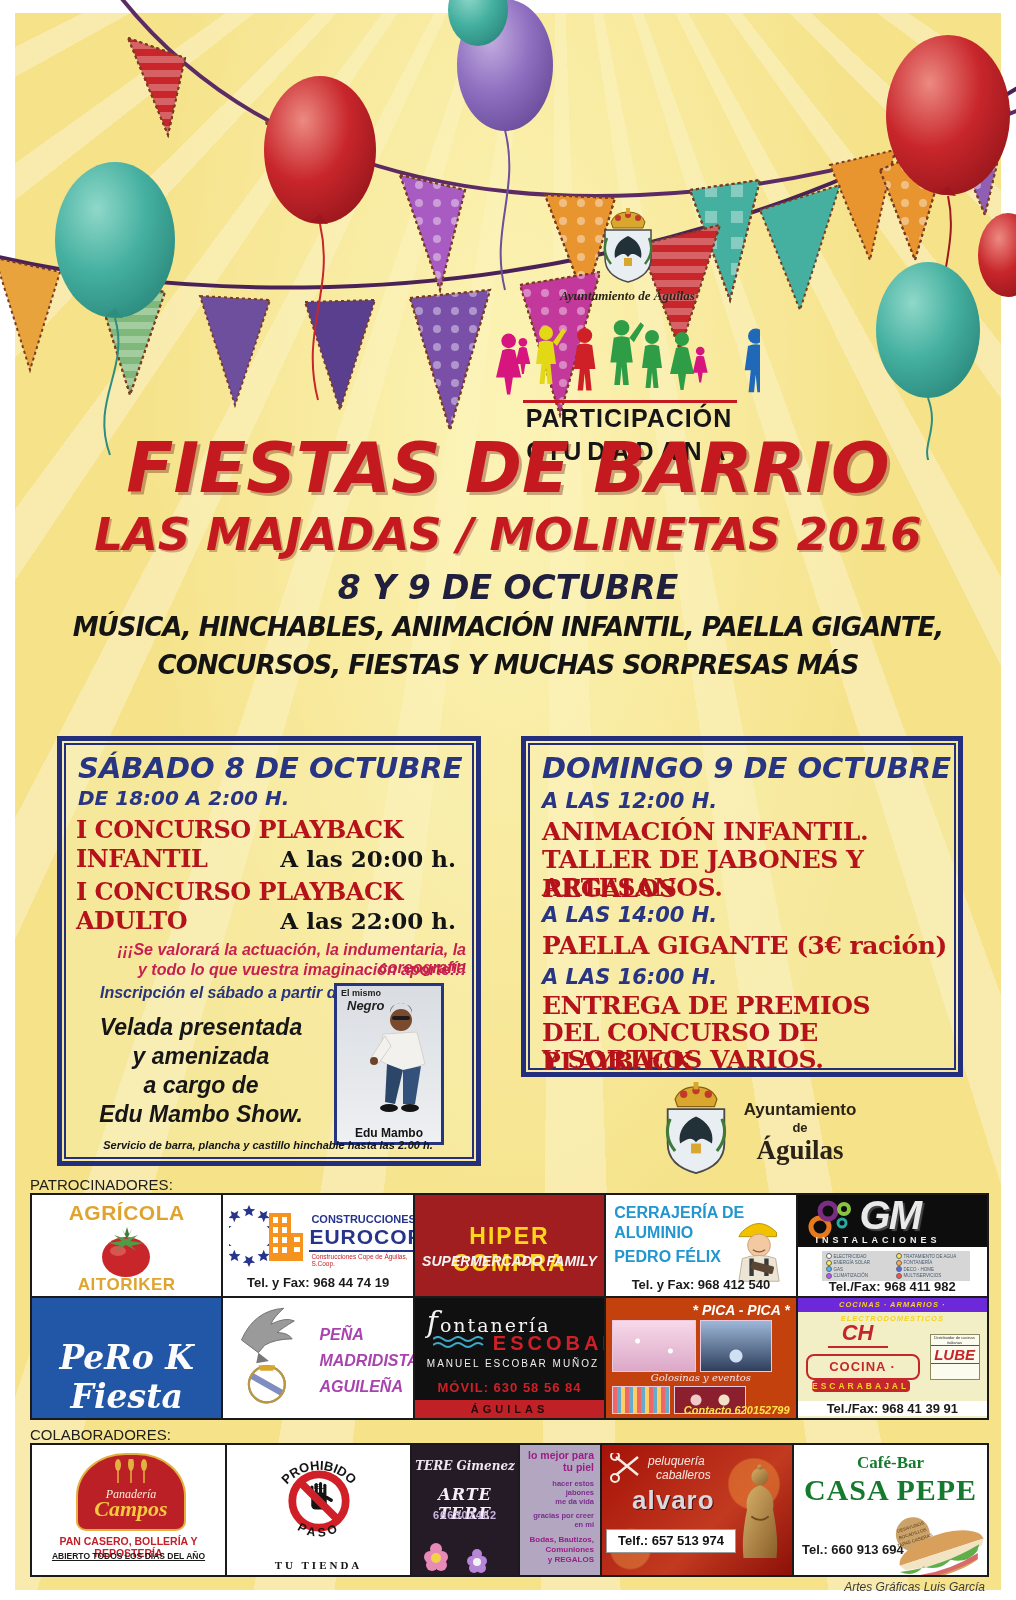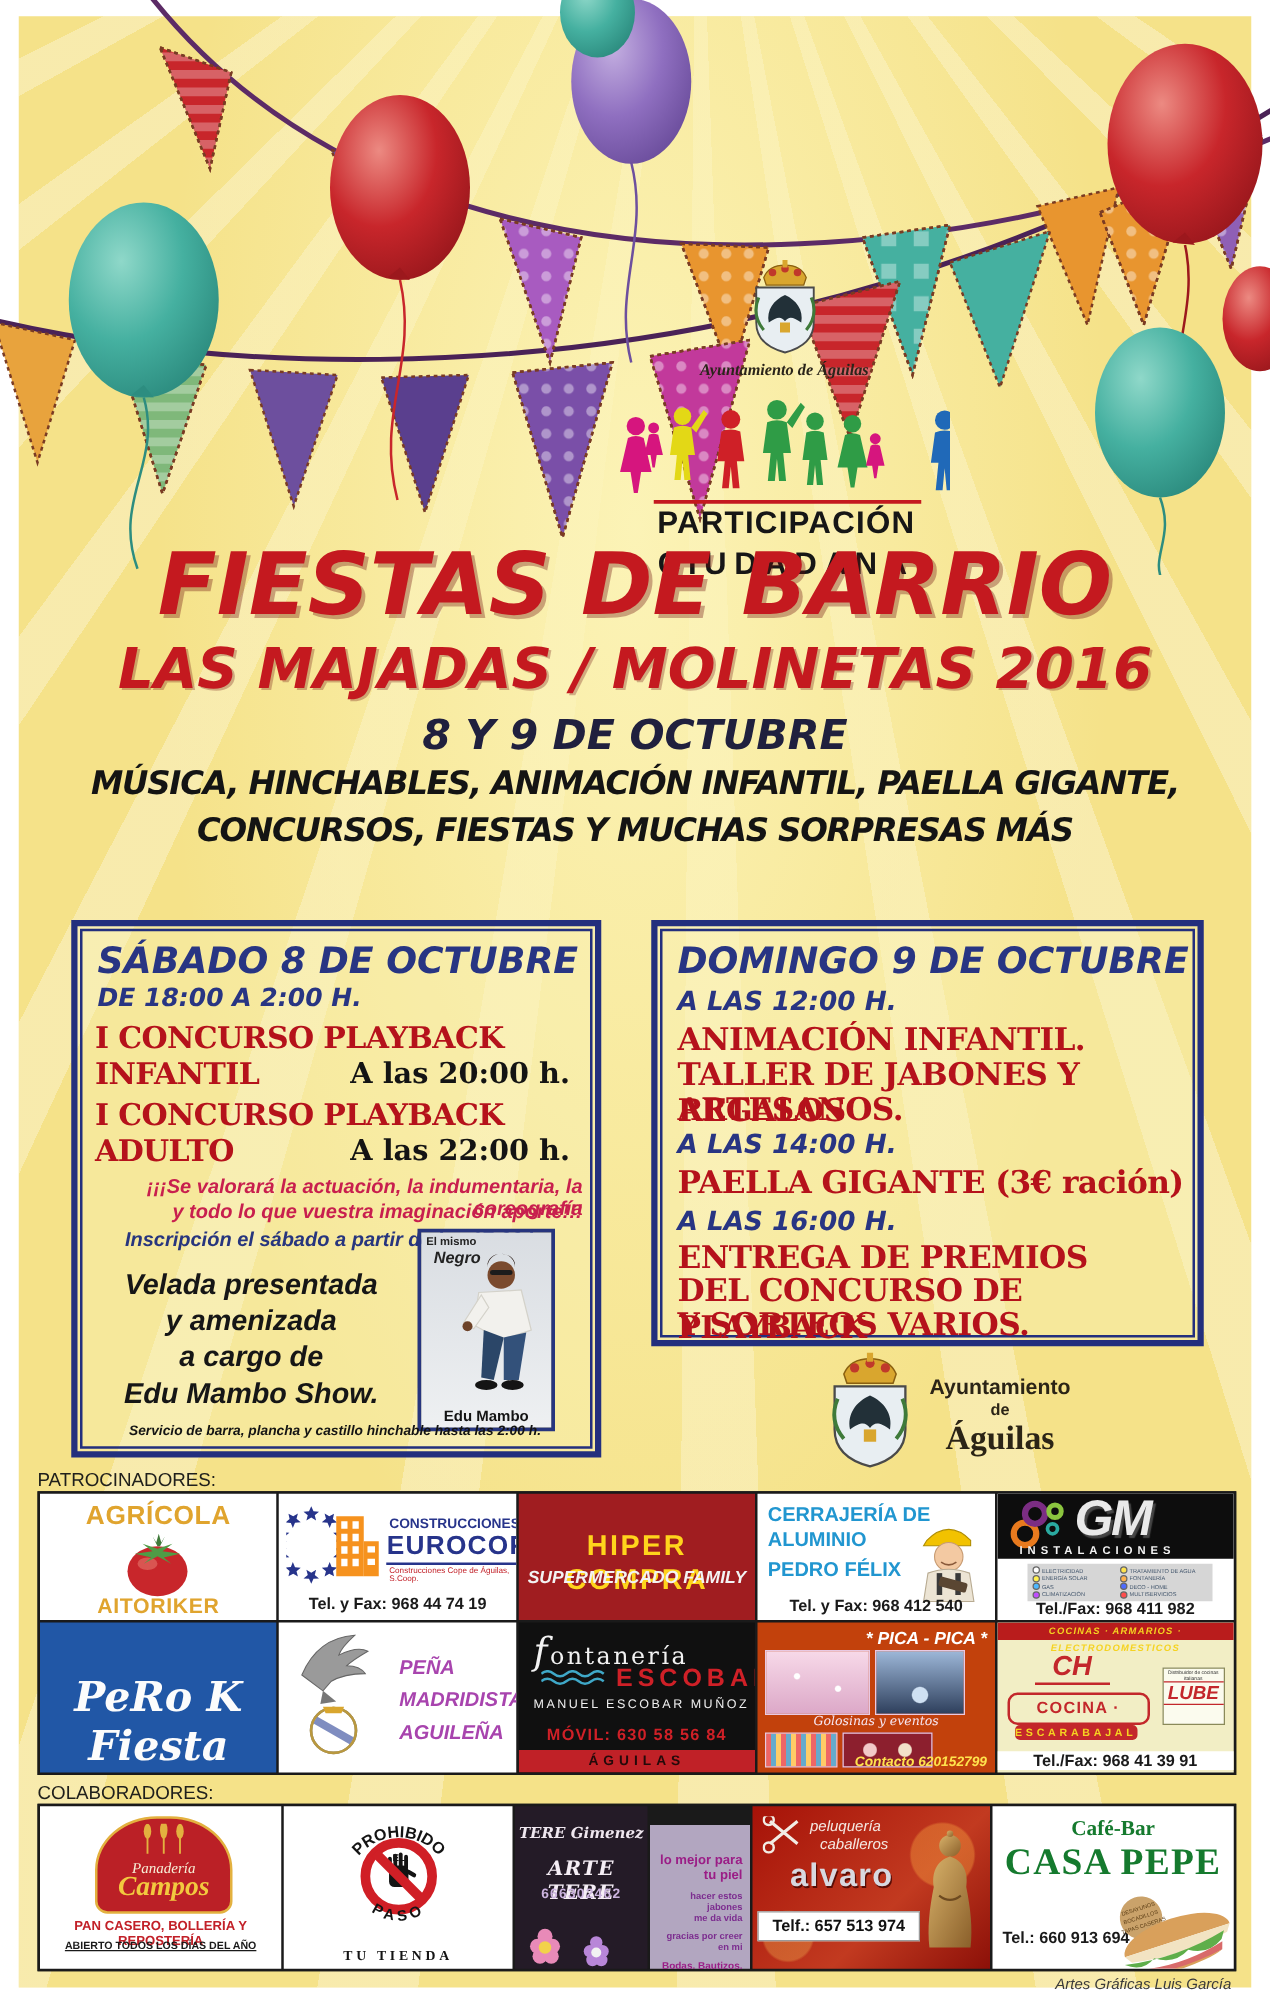--- a/index.html
+++ b/index.html
@@ -97,21 +97,21 @@
   .fon4{font-weight:bold;font-size:13px;color:#cf2027;letter-spacing:1px;text-align:center;}
   .fon5{background:#c02127;color:#240a0a;font-weight:bold;font-size:11px;letter-spacing:4px;text-align:center;}
   
   .pica-bg{background:#c2410c;}
   .pica-t{font-weight:bold;font-style:italic;font-size:14px;color:#ffffff;text-align:right;}
   .pica-c{font-family:"DejaVu Serif",serif;font-style:italic;font-size:10px;color:#f7e6f2;text-align:center;}
   .pica-ph{border:1.5px solid #e9c9e2;}
   .pica-contact{font-weight:bold;font-style:italic;font-size:11px;color:#ffe34d;text-align:right;margin-left:32px;}
   
   .esc-bg{background:#f2eec5;}
-  .esc-band{background:#b91c1c;color:#f5d321;font-weight:bold;font-style:italic;font-size:7.5px;
+  .esc-band{background:#6d28d9;color:#f5d321;font-weight:bold;font-style:italic;font-size:7.5px;
      text-align:center;letter-spacing:1px;line-height:14px;}
   .esc-ch{font-weight:bold;font-style:italic;font-size:22px;color:#c3272b;text-align:center;}
   .esc-ch-box{border:2px solid #c3272b;border-radius:8px;text-align:center;}
   .esc-1{font-weight:bold;font-size:13px;color:#c3272b;letter-spacing:1px;}
   .esc-2{background:#c3272b;color:#f5d321;font-weight:bold;font-size:8.5px;letter-spacing:3px;text-align:center;border-radius:4px;}
   .lube{border:1.5px solid #8a8a5a;background:#fbfbee;text-align:center;}
   .lube-top{font-size:4px;color:#2d2d2d;line-height:5px;}
   .lube-name{font-weight:bold;font-style:italic;font-size:15px;color:#c3272b;border-top:1.5px solid #c3272b;border-bottom:1.5px solid #c3272b;line-height:17px;}
   
   .campos-badge{background:#bb2026;border:2.5px solid #e3b13f;border-radius:45% 45% 10px 10px/55% 55% 10px 10px;}
@@ -580,21 +580,21 @@
         <g fill="#b886d8">
             <circle cx="58" cy="30" r="5"></circle>
             <circle cx="68" cy="30" r="5"></circle>
             <circle cx="63" cy="23" r="5"></circle>
             <circle cx="60" cy="37" r="5"></circle>
             <circle cx="67" cy="37" r="5"></circle>
           </g>
         <circle cx="63" cy="31" r="4" fill="#f2f2f2"></circle>
       </svg>
     </div>
-    <div class="cell jab-bg jab" style="padding:22px 6px;margin-top:15px;">
+    <div class="cell jab-bg jab" style="padding:4px 6px;">
       <div class="jab1">lo mejor para</div>
       <div class="jab1">tu piel</div>
       <div class="jab2" style="margin-top:6px;">hacer estos jabones</div>
       <div class="jab2">me da vida</div>
       <div class="jab2" style="margin-top:5px;">gracias por creer</div>
       <div class="jab2">en mi</div>
       <div class="jab3" style="margin-top:6px;">Bodas, Bautizos,</div>
       <div class="jab3">Comuniones</div>
       <div class="jab3">y REGALOS</div>
     </div>

